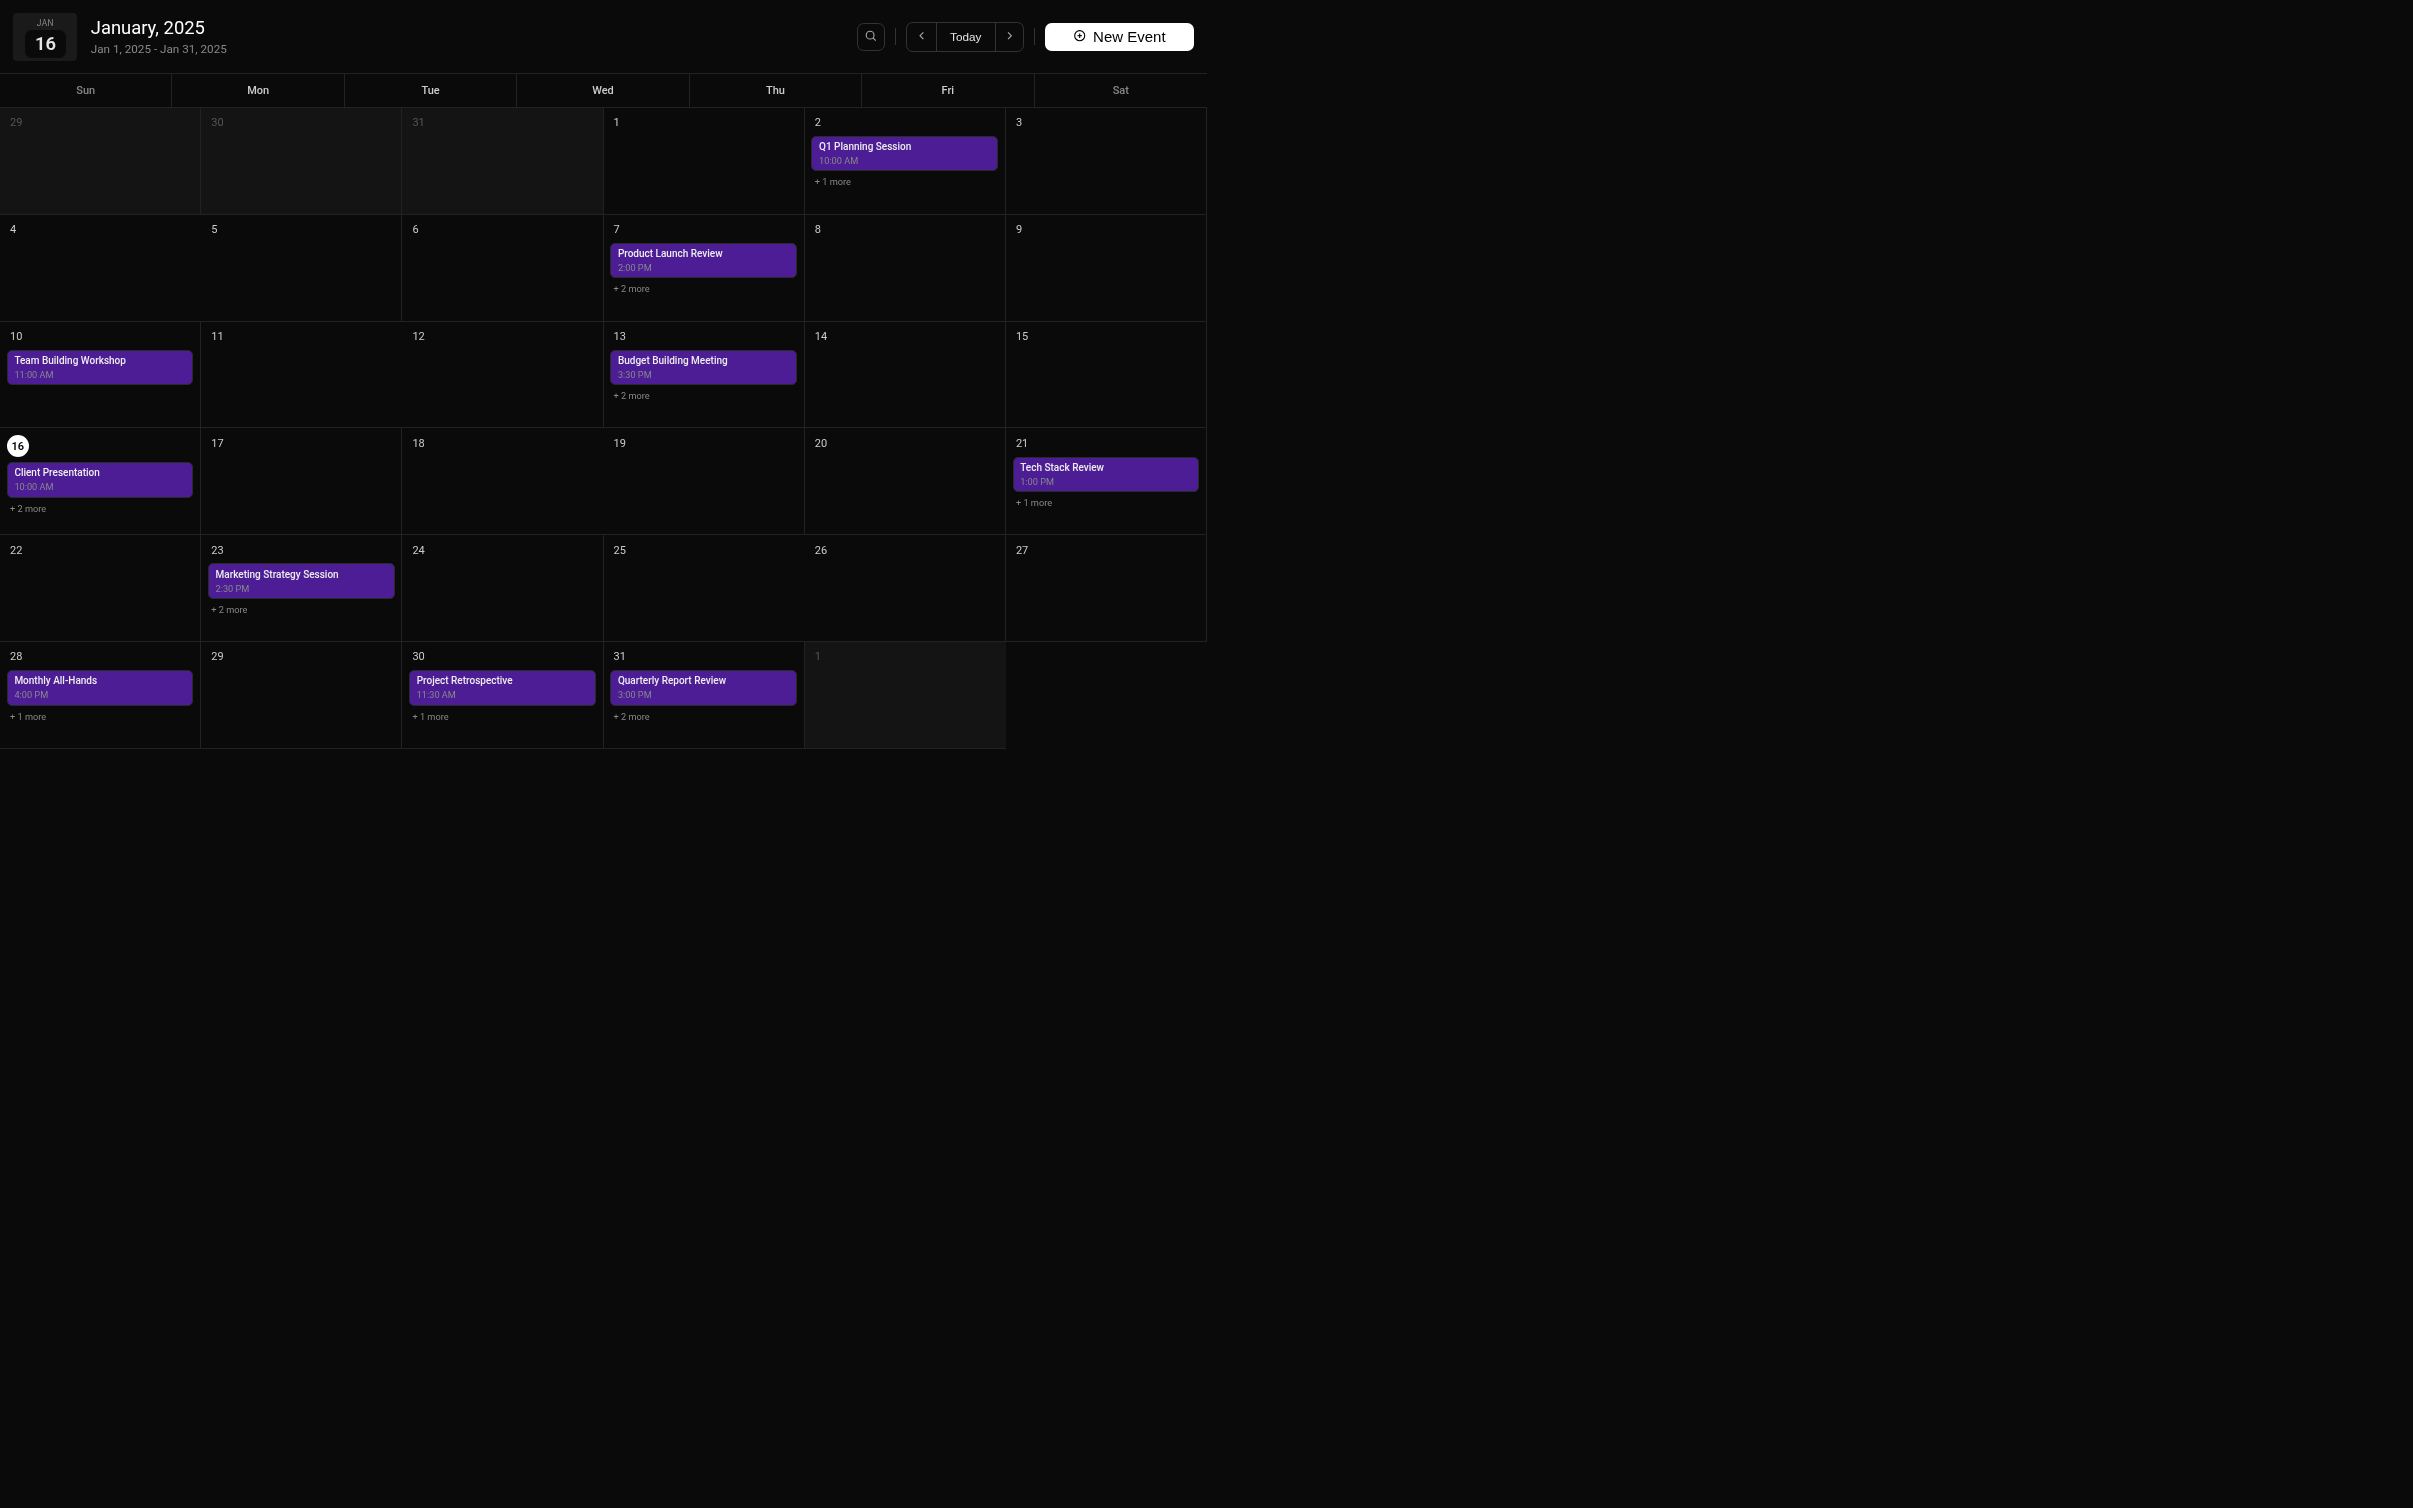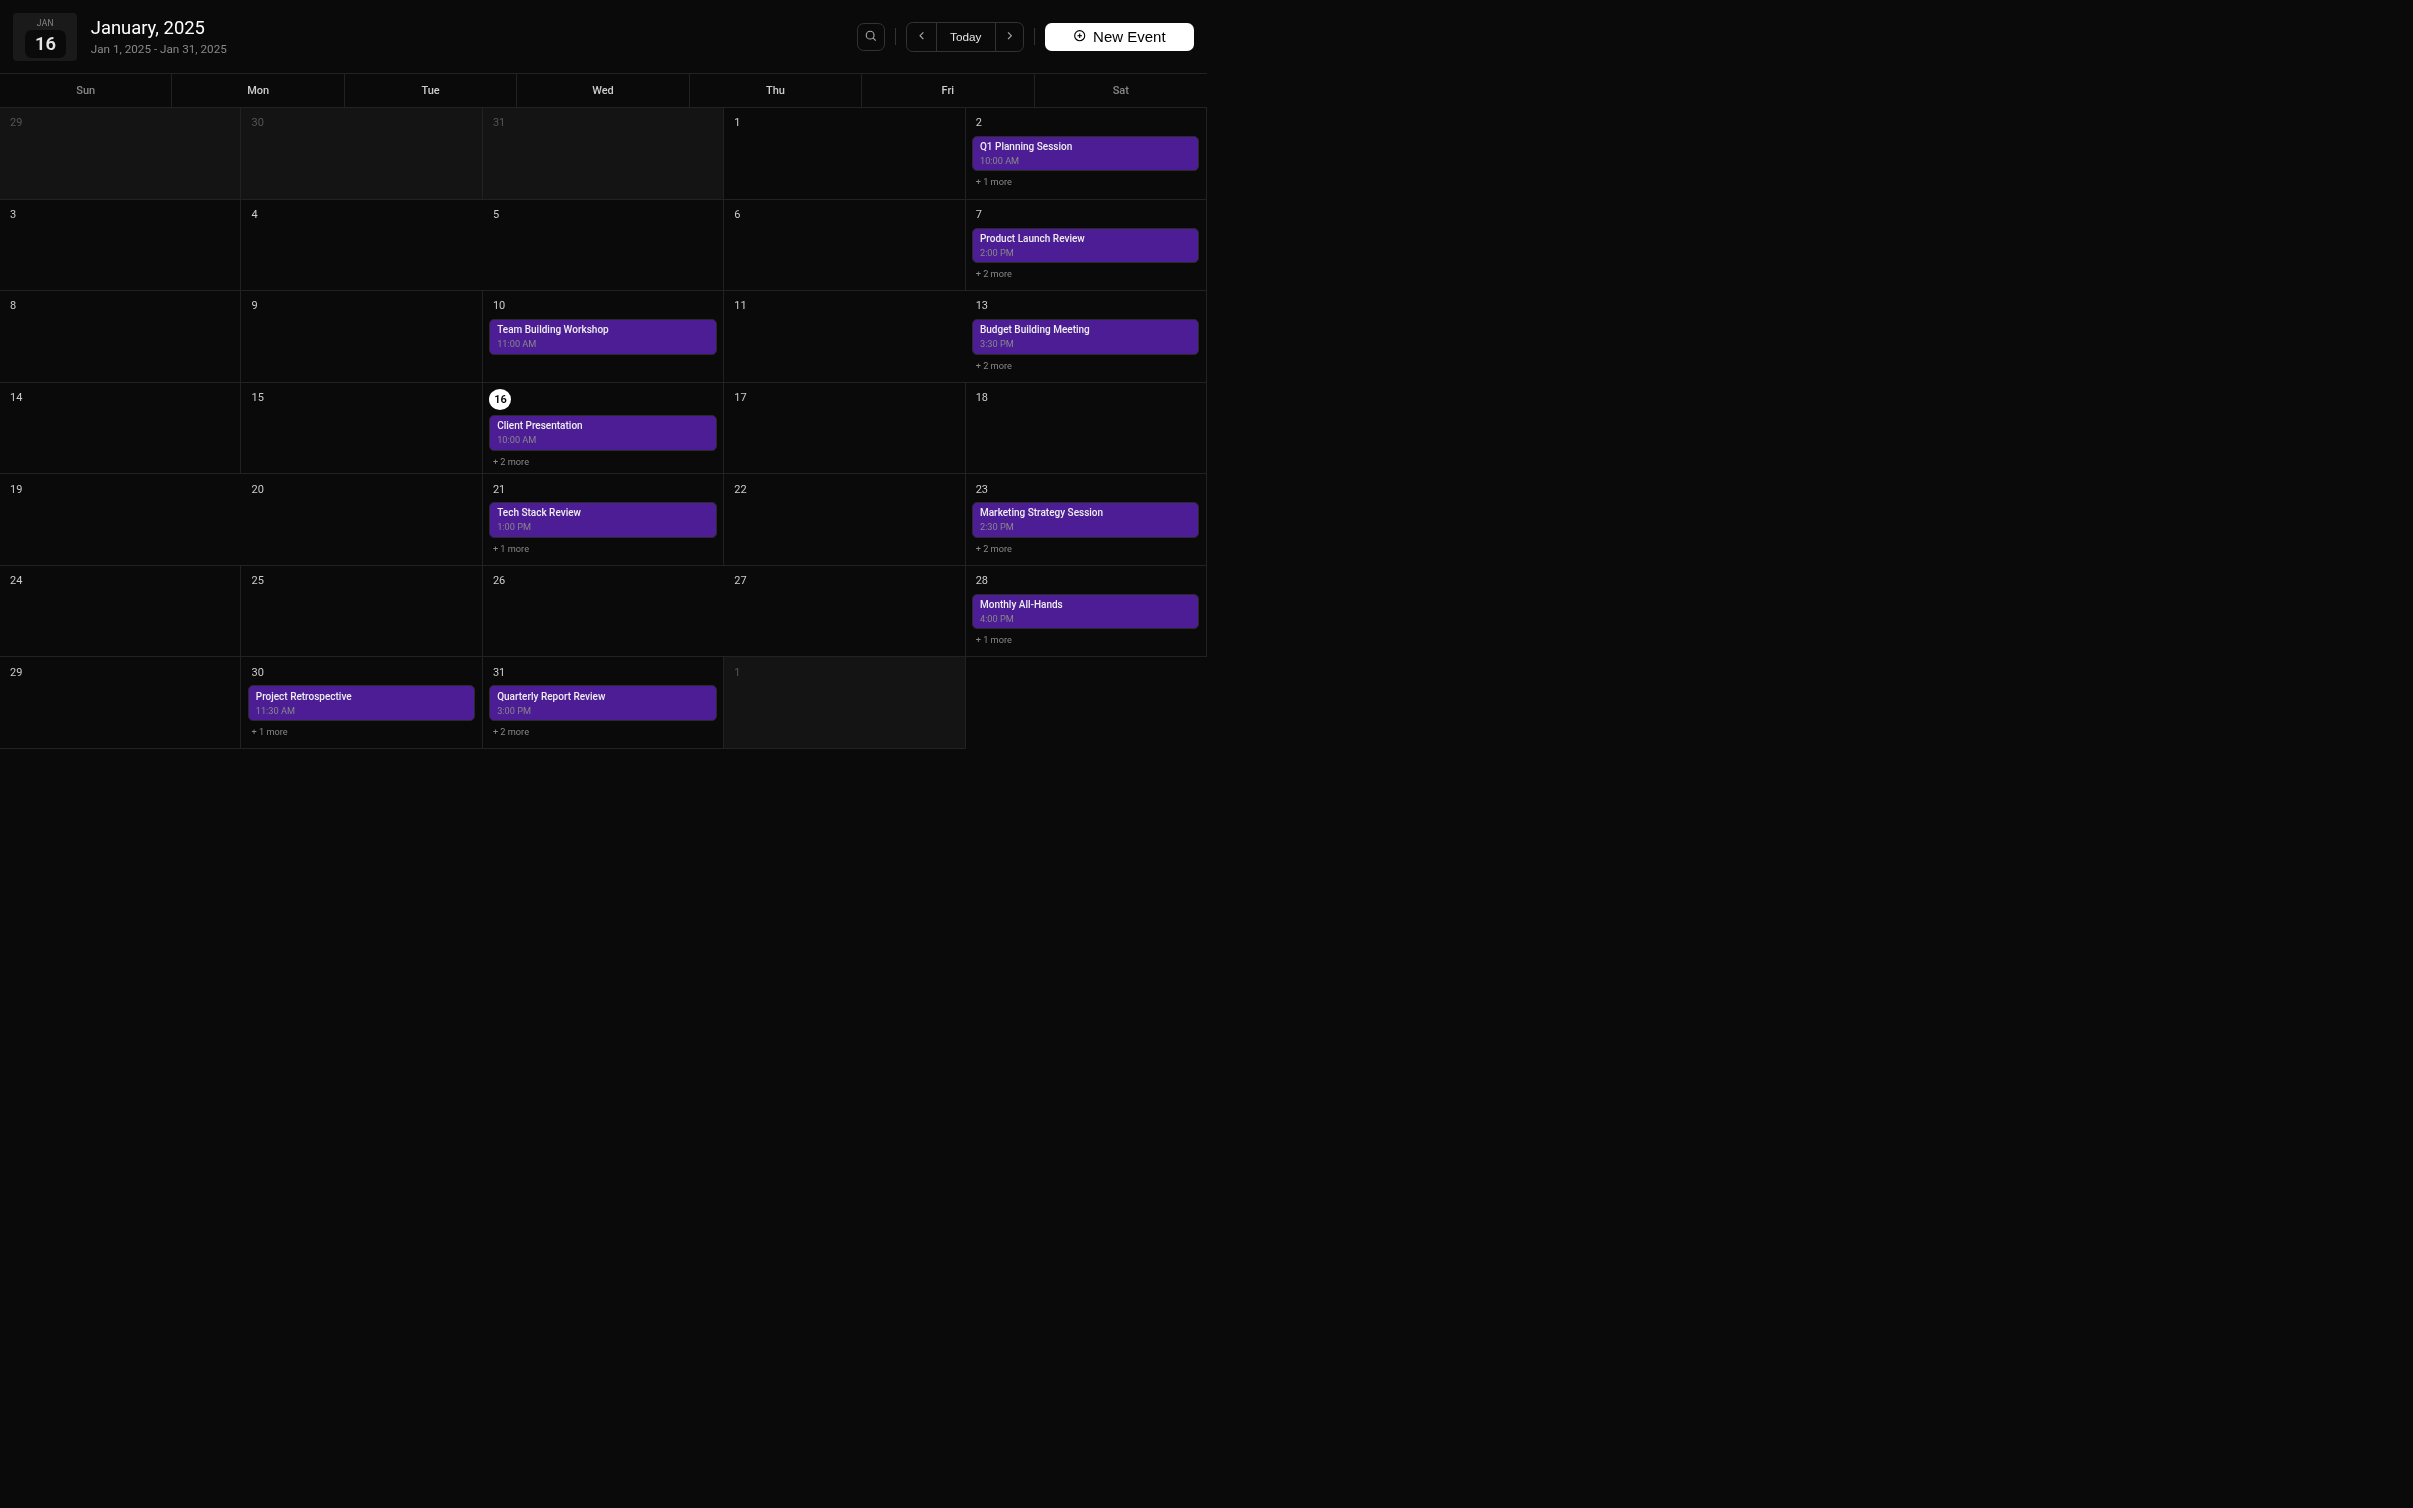--- a/index.html
+++ b/index.html
@@ -65,21 +65,21 @@
   background: #fff; color: #000; border: none; border-radius: 6.7px;
   padding: 0 28px; height: 28.5px; font-size: 15px; font-weight: 500;
   display: flex; align-items: center; gap: 6.7px; cursor: pointer;
 }
 .divider { width: 0.8px; height: 17px; background: #333; }
 .calendar { display: flex; flex-direction: column; border-top: 0.8px solid #222; }
 .day-headers { display: grid; grid-template-columns: repeat(7, 1fr); border-bottom: 0.8px solid #222; }
 .day-header { padding: 10px; text-align: center; font-size: 11px; color: #ccc; font-weight: 500; border-right: 0.8px solid #222; }
 .day-header:last-child { border-right: none; }
 .day-header.weekend { color: #888; }
-.grid { display: grid; grid-template-columns: repeat(5, 1fr); grid-auto-rows: 1fr; height: 641px; }
+.grid { display: grid; grid-template-columns: repeat(6, 1fr); grid-auto-rows: 1fr; height: 641px; }
 .cell {
   border-right: 0.8px solid #222;
   border-bottom: 0.8px solid #222;
   padding: 6.7px;
   display: flex; flex-direction: column; gap: 5px;
   overflow: hidden;
 }
 .cell:nth-child(7n) { border-right: none; }
 .cell.other-month { background: #141414; }
 .daynum { font-size: 11px; color: #ccc; padding: 1.7px 3.4px; }
@@ -211,20 +211,23 @@
         <div class="daynum">10</div>
         <div class="event">
           <div class="event-title">Team Building Workshop</div>
           <div class="event-time">11:00 AM</div>
         </div>
       </div>
       <div class="cell">
         <div class="daynum">11</div>
       </div>
       <div class="cell">
+        <div class="daynum">12</div>
+      </div>
+      <div class="cell">
         <div class="daynum">13</div>
         <div class="event">
           <div class="event-title">Budget Building Meeting</div>
           <div class="event-time">3:30 PM</div>
         </div>
         <div class="more">+ 2 more</div>
       </div>
       <div class="cell">
         <div class="daynum">14</div>
       </div>

